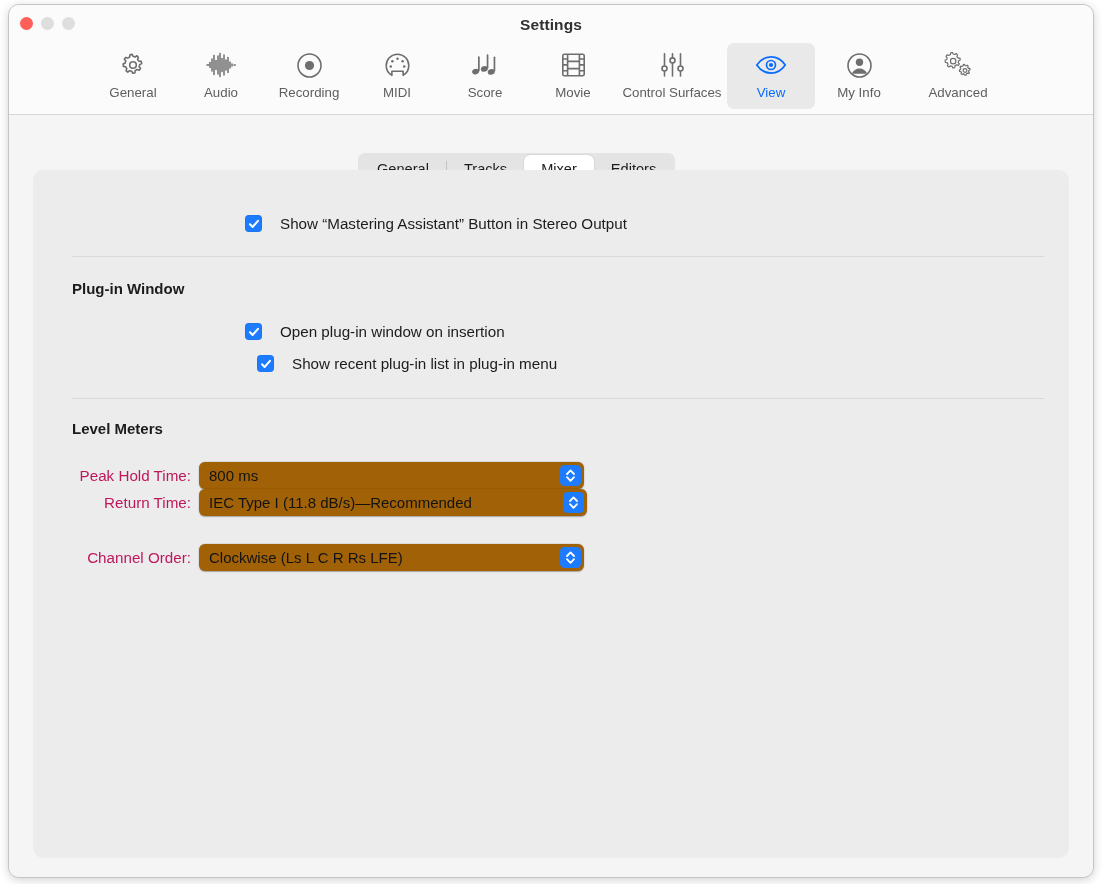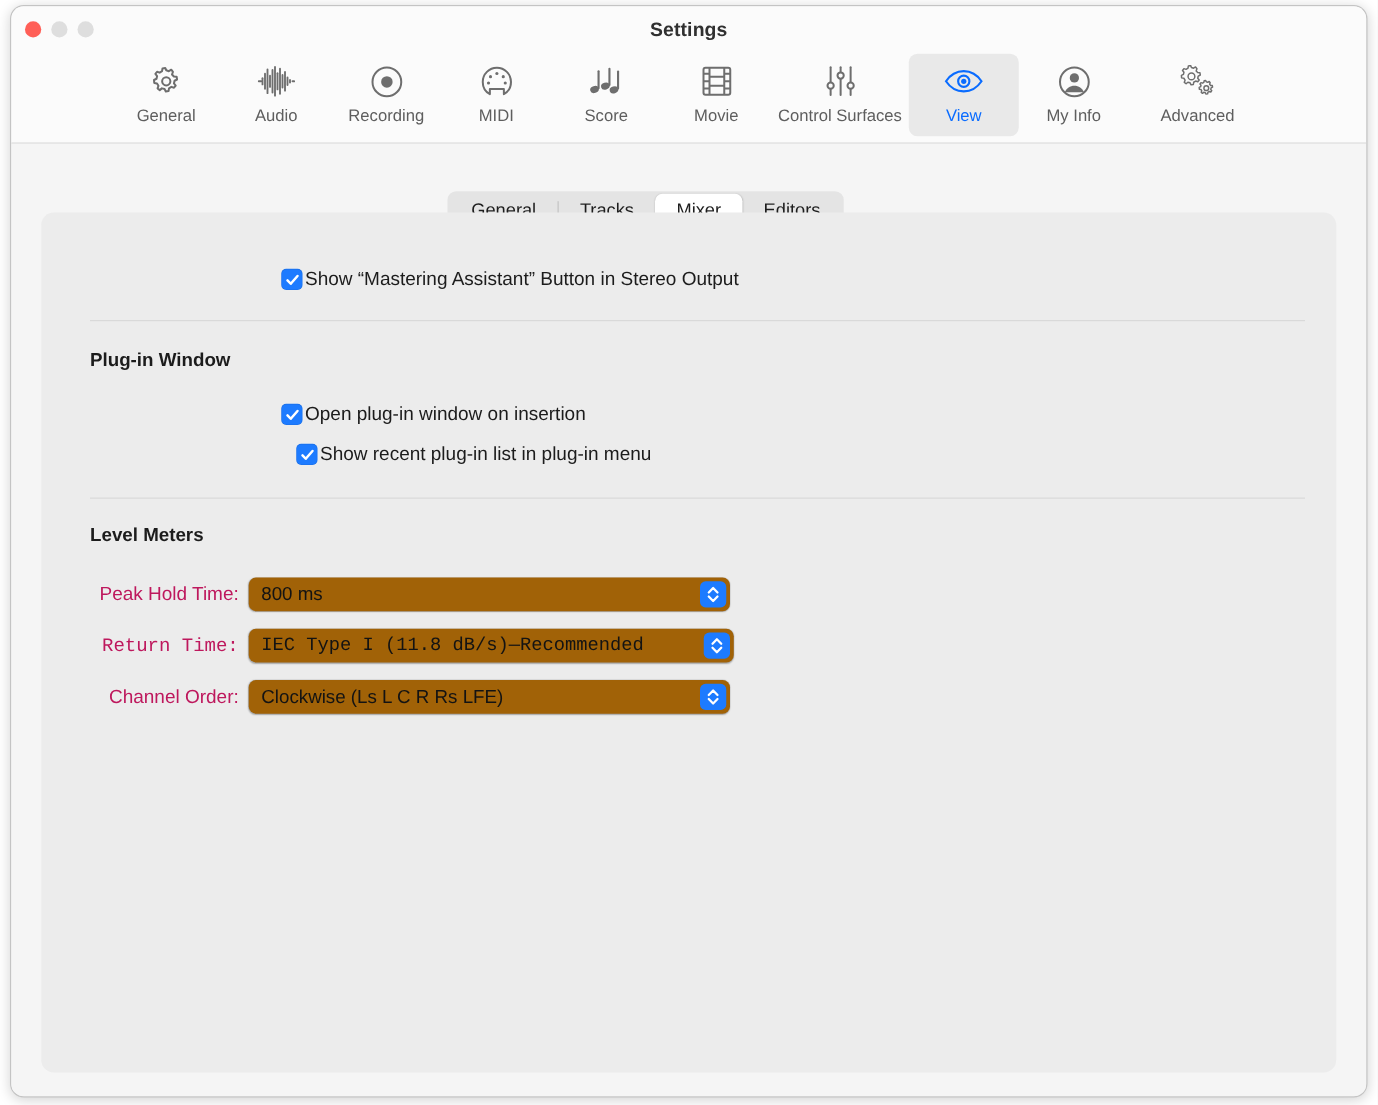--- a/index.html
+++ b/index.html
@@ -150,21 +150,22 @@
     width: 1036px;
     height: 688px;
     background: #ececec;
     border-radius: 10px;
   }
 
   .row-check {
     position: absolute;
     display: flex;
     align-items: center;
-    gap: 2px;
+    gap: 18px;
+    margin-left: 20px;
   }
   .checkbox {
     width: 17px;
     height: 17px;
     border-radius: 4px;
     background: #1d7bff;
     display: flex;
     align-items: center;
     justify-content: center;
     flex: 0 0 17px;
@@ -460,21 +461,21 @@
           <span class="popup-value">800 ms</span>
           <span class="popup-arrows">
             <svg width="11" height="15" viewBox="0 0 11 15" fill="none" stroke="#ffffff" stroke-width="1.8" stroke-linecap="round" stroke-linejoin="round">
               <path d="M2 6L5.5 2.4 9 6"></path>
               <path d="M2 9.2l3.5 3.6L9 9.2"></path>
             </svg>
           </span>
         </div>
       </div>
 
-      <div class="popup-row" style="left:14px; top:333px;font-family:Liberation Mono, monospace;">
+      <div class="popup-row" style="left:14px; top:319px;">
         <div class="popup-label">Return Time:</div>
         <div class="popup-btn" style="width:388px;">
           <span class="popup-value">IEC Type I (11.8 dB/s)—Recommended</span>
           <span class="popup-arrows">
             <svg width="11" height="15" viewBox="0 0 11 15" fill="none" stroke="#ffffff" stroke-width="1.8" stroke-linecap="round" stroke-linejoin="round">
               <path d="M2 6L5.5 2.4 9 6"></path>
               <path d="M2 9.2l3.5 3.6L9 9.2"></path>
             </svg>
           </span>
         </div>

